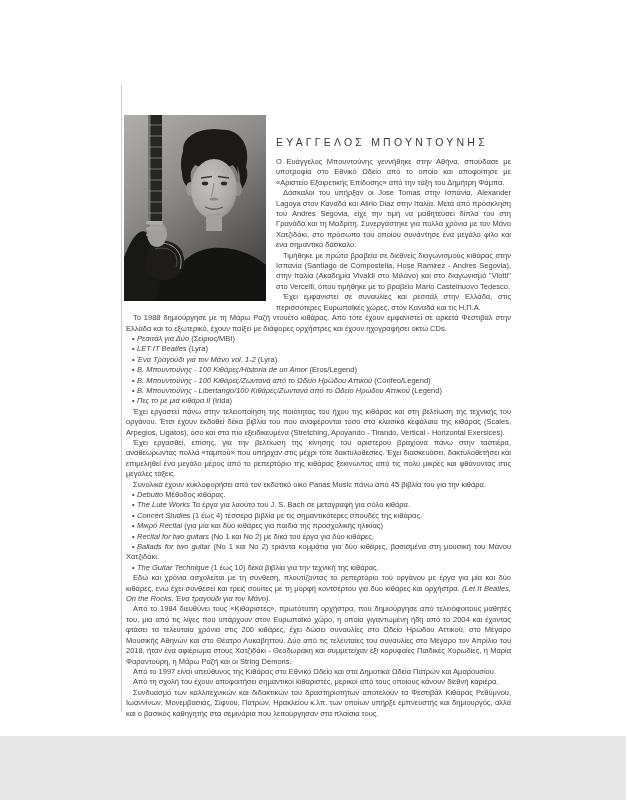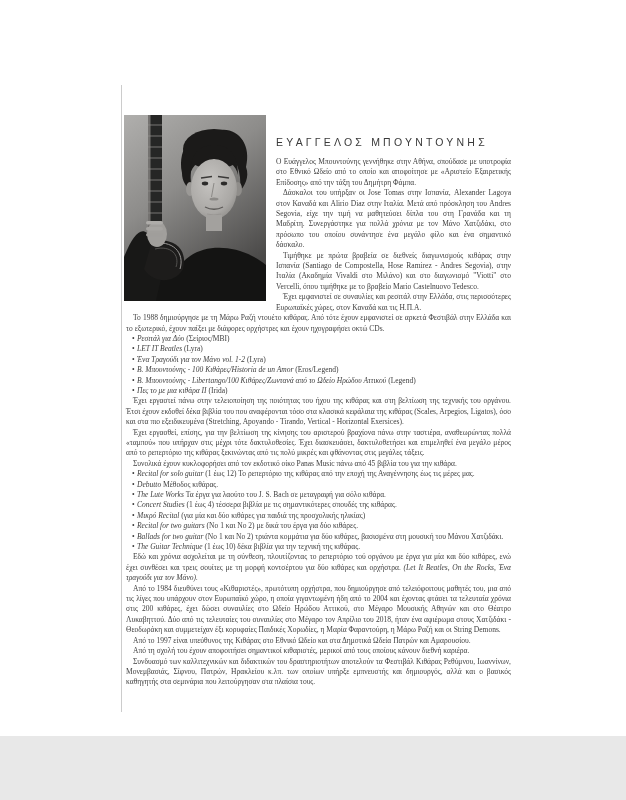--- a/index.html
+++ b/index.html
@@ -16,21 +16,21 @@
   .photo{
     float:left;width:142px;height:186px;margin:0 10px 7px -2px;
     background:#555;overflow:hidden;
   }
   .photo svg{display:block;width:100%;height:100%;}
   h1.title{
     margin:21px 0 9px 0;
     font-size:10.5px;font-weight:400;letter-spacing:3.2px;
     color:#3a3a3a;line-height:12px;text-align:left;white-space:nowrap;
   }
-  p.blk{margin:0;padding:0;font-family:Liberation Serif, serif;}
+  p.blk{margin:0;padding:0;}
   p.ind{text-indent:7px;}
   p.bullet{text-indent:6px;}
   .b{display:inline-block;text-indent:0;width:5px;color:#3d3d3d;}
   i{font-style:italic;}
 </style>
 </head>
 <body>
 
 <div class="page">
   <div class="rule"></div>
@@ -108,28 +108,28 @@
     <p class="blk"><span>Ο Ευάγγελος Μπουντούνης γεννήθηκε στην Αθήνα, σπούδασε με υποτροφία στο Εθνικό Ωδείο από το οποίο και αποφοίτησε με «Αριστείο Εξαιρετικής Επίδοσης» από την τάξη του Δημήτρη Φάμπα.</span></p>
     <p class="blk ind"><span>Δάσκαλοι του υπήρξαν οι Jose Tomas στην Ισπανία, Alexander Lagoya στον Καναδά και Alirio Diaz στην Ιταλία. Μετά από πρόσκληση του Andres Segovia, είχε την τιμή να μαθητεύσει δίπλα του στη Γρανάδα και τη Μαδρίτη. Συνεργάστηκε για πολλά χρόνια με τον Μάνο Χατζιδάκι, στο πρόσωπο του οποίου συνάντησε ένα μεγάλο φίλο και ένα σημαντικό δάσκαλο.</span></p>
     <p class="blk ind"><span>Τιμήθηκε με πρώτα βραβεία σε διεθνείς διαγωνισμούς κιθάρας στην Ισπανία (Santiago de Compostella, Hose Ramirez - Andres Segovia), στην Ιταλία (Ακαδημία Vivaldi στο Μιλάνο) και στο διαγωνισμό "Viotti" στο Vercelli, όπου τιμήθηκε με το βραβείο Mario Castelnuovo Tedesco.</span></p>
     <p class="blk ind"><span>Έχει εμφανιστεί σε συναυλίες και ρεσιτάλ στην Ελλάδα, στις περισσότερες Ευρωπαϊκές χώρες, στον Καναδά και τις Η.Π.Α.</span></p>
     <p class="blk ind"><span>Το 1988 δημιούργησε με τη Μάρω Ραζή ντουέτο κιθάρας. Από τότε έχουν εμφανιστεί σε αρκετά Φεστιβάλ στην Ελλάδα και το εξωτερικό, έχουν παίξει με διάφορες ορχήστρες και έχουν ηχογραφήσει οκτώ CDs.</span></p>
 
     <p class="blk bullet"><span class="b">•</span><i>Ρεσιτάλ για Δύο</i><span> (Σείριος/MBI)</span></p>
     <p class="blk bullet"><span class="b">•</span><i>LET IT Beatles</i><span> (Lyra)</span></p>
     <p class="blk bullet"><span class="b">•</span><i>Ένα Τραγούδι για τον Μάνο vol. 1-2</i><span> (Lyra)</span></p>
     <p class="blk bullet"><span class="b">•</span><i>Β. Μπουντούνης - 100 Κιθάρες/Historia de un Amor</i><span> (Eros/Legend)</span></p>
+    <p class="blk bullet"><span class="b">•</span><i>Β. Μπουντούνης - 100 Κιθάρες/Ζωντανά από το Ωδείο Ηρώδου Αττικού</i><span> (Corifeo/Legend)</span></p>
     <p class="blk bullet"><span class="b">•</span><i>Β. Μπουντούνης - Libertango/100 Κιθάρες/Ζωντανά από το Ωδείο Ηρώδου Αττικού</i><span> (Legend)</span></p>
     <p class="blk bullet"><span class="b">•</span><i>Πες το με μια κιθάρα ΙΙ</i><span> (Irida)</span></p>
 
     <p class="blk ind"><span>Έχει εργαστεί πάνω στην τελειοποίηση της ποιότητας του ήχου της κιθάρας και στη βελτίωση της τεχνικής του οργάνου. Έτσι έχουν εκδοθεί δέκα βιβλία του που αναφέρονται τόσο στα κλασικά κεφάλαια της κιθάρας (Scales, Arpegios, Ligatos), όσο και στα πιο εξειδικευμένα (Stretching, Apoyando - Tirando, Vertical - Horizontal Exersices).</span></p>
     <p class="blk ind"><span>Έχει εργασθεί, επίσης, για την βελτίωση της κίνησης του αριστερού βραχίονα πάνω στην ταστιέρα, αναθεωρώντας πολλά «ταμπού» που υπήρχαν στις μέχρι τότε δακτυλοθεσίες. Έχει διασκευάσει, δακτυλοθετήσει και επιμεληθεί ένα μεγάλο μέρος από το ρεπερτόριο της κιθάρας ξεκινώντας από τις πολύ μικρές και φθάνοντας στις μεγάλες τάξεις.</span></p>
     <p class="blk ind"><span>Συνολικά έχουν κυκλοφορήσει από τον εκδοτικό οίκο Panas Music πάνω από 45 βιβλία του για την κιθάρα.</span></p>
 
-    <p class="blk bullet"><span class="b">•</span><i>Recital for solo guitar</i><span> (1 έως 12) Το ρεπερτόριο της κιθάρας από την εποχή της Αναγέννησης έως τις μέρες μας.</span></p>
     <p class="blk bullet"><span class="b">•</span><i>Debutto</i><span> Μέθοδος κιθάρας.</span></p>
     <p class="blk bullet"><span class="b">•</span><i>The Lute Works</i><span> Τα έργα για λαούτο του J. S. Bach σε μεταγραφή για σόλο κιθάρα.</span></p>
     <p class="blk bullet"><span class="b">•</span><i>Concert Studies</i><span> (1 έως 4) τέσσερα βιβλία με τις σημαντικότερες σπουδές της κιθάρας.</span></p>
     <p class="blk bullet"><span class="b">•</span><i>Μικρό Recital</i><span> (για μία και δύο κιθάρες για παιδιά της προσχολικής ηλικίας)</span></p>
     <p class="blk bullet"><span class="b">•</span><i>Recital for two guitars</i><span> (Νο 1 και Νο 2) με δικά του έργα για δύο κιθάρες.</span></p>
     <p class="blk bullet"><span class="b">•</span><i>Ballads for two guitar</i><span> (Νο 1 και Νο 2) τριάντα κομμάτια για δύο κιθάρες, βασισμένα στη μουσική του Μάνου Χατζιδάκι.</span></p>
     <p class="blk bullet"><span class="b">•</span><i>The Guitar Technique</i><span> (1 έως 10) δέκα βιβλία για την τεχνική της κιθάρας.</span></p>
 
     <p class="blk ind"><span>Εδώ και χρόνια ασχολείται με τη σύνθεση, πλουτίζοντας το ρεπερτόριο τού οργάνου με έργα για μία και δύο κιθάρες, ενώ έχει συνθέσει και τρεις σουίτες με τη μορφή κοντσέρτου για δύο κιθάρες και ορχήστρα. </span><i>(Let It Beatles, On the Rocks, Ένα τραγούδι για τον Μάνο).</i></p>
     <p class="blk ind"><span>Από το 1984 διευθύνει τους «Κιθαριστές», πρωτότυπη ορχήστρα, που δημιούργησε από τελειόφοιτους μαθητές του, μια από τις λίγες που υπάρχουν στον Ευρωπαϊκό χώρο, η οποία γιγαντωμένη ήδη από το 2004 και έχοντας φτάσει τα τελευταία χρόνια στις 200 κιθάρες, έχει δώσει συναυλίες στο Ωδείο Ηρώδου Αττικού, στο Μέγαρο Μουσικής Αθηνών και στο Θέατρο Λυκαβηττού. Δύο από τις τελευταίες του συναυλίες στο Μέγαρο τον Απρίλιο του 2018, ήταν ένα αφιέρωμα στους Χατζιδάκι - Θεοδωράκη και συμμετείχαν έξι κορυφαίες Παιδικές Χορωδίες, η Μαρία Φαραντούρη, η Μάρω Ραζή και οι String Demons.</span></p>

